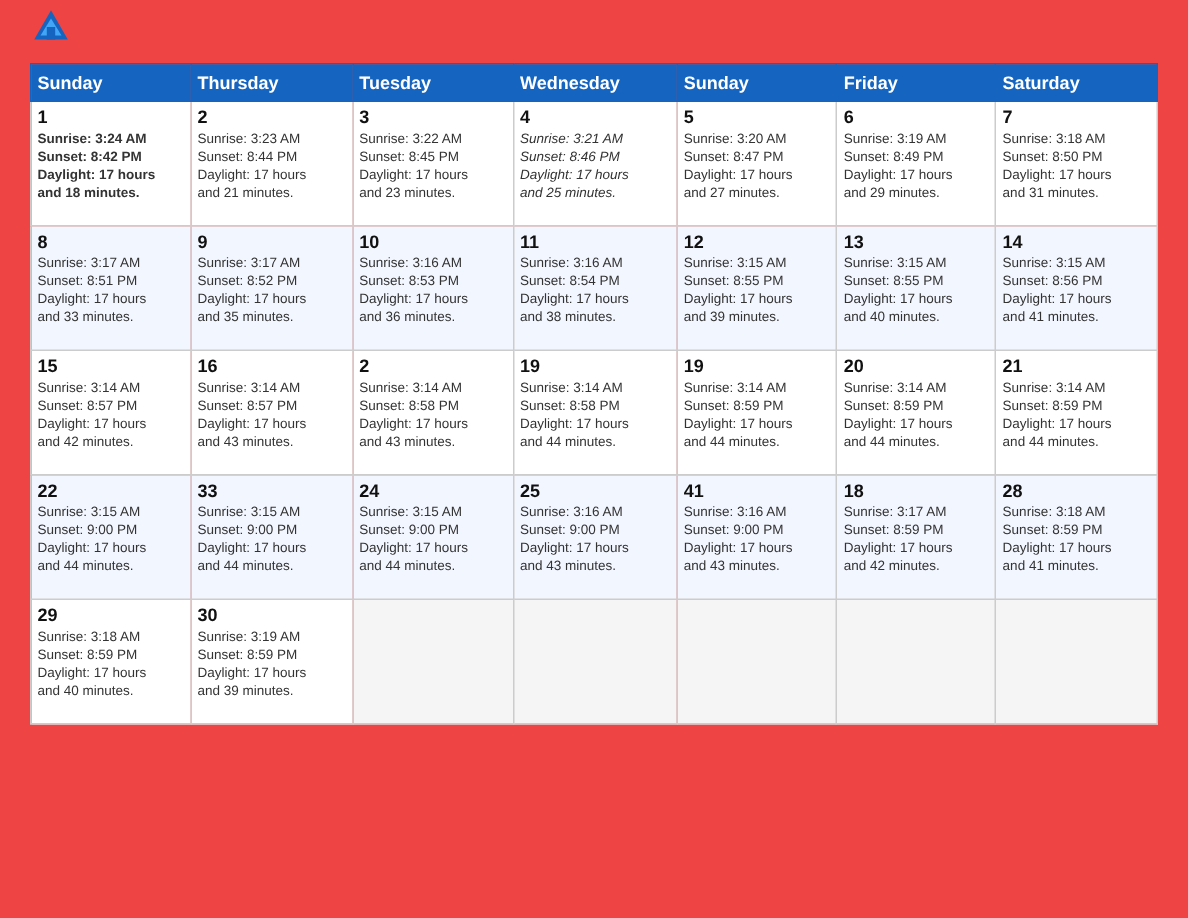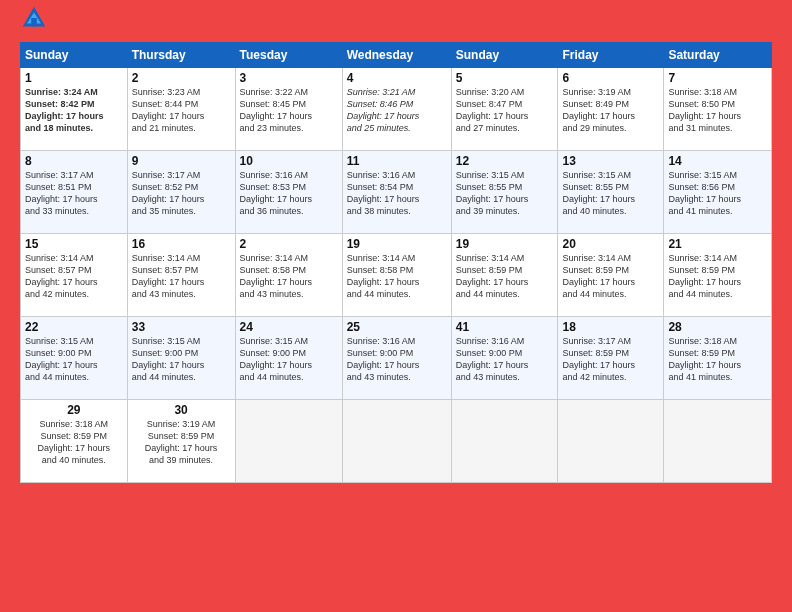--- a/index.html
+++ b/index.html
@@ -89,21 +89,20 @@
     .cell-info {
       font-size: 9px;
       line-height: 1.35;
       color: #333;
     }
     .empty-cell {
       background: #f5f5f5 !important;
     }
     .last-row td {
       height: 75px;
-      text-align: center;
     }
   </style>
 </head>
 <body>
 
 <div class="page">
   <div class="header">
     <div class="logo">
       <svg class="logo-icon" viewBox="0 0 40 40">
         <polygon points="20,4 36,32 4,32" fill="#1565c0"></polygon>

